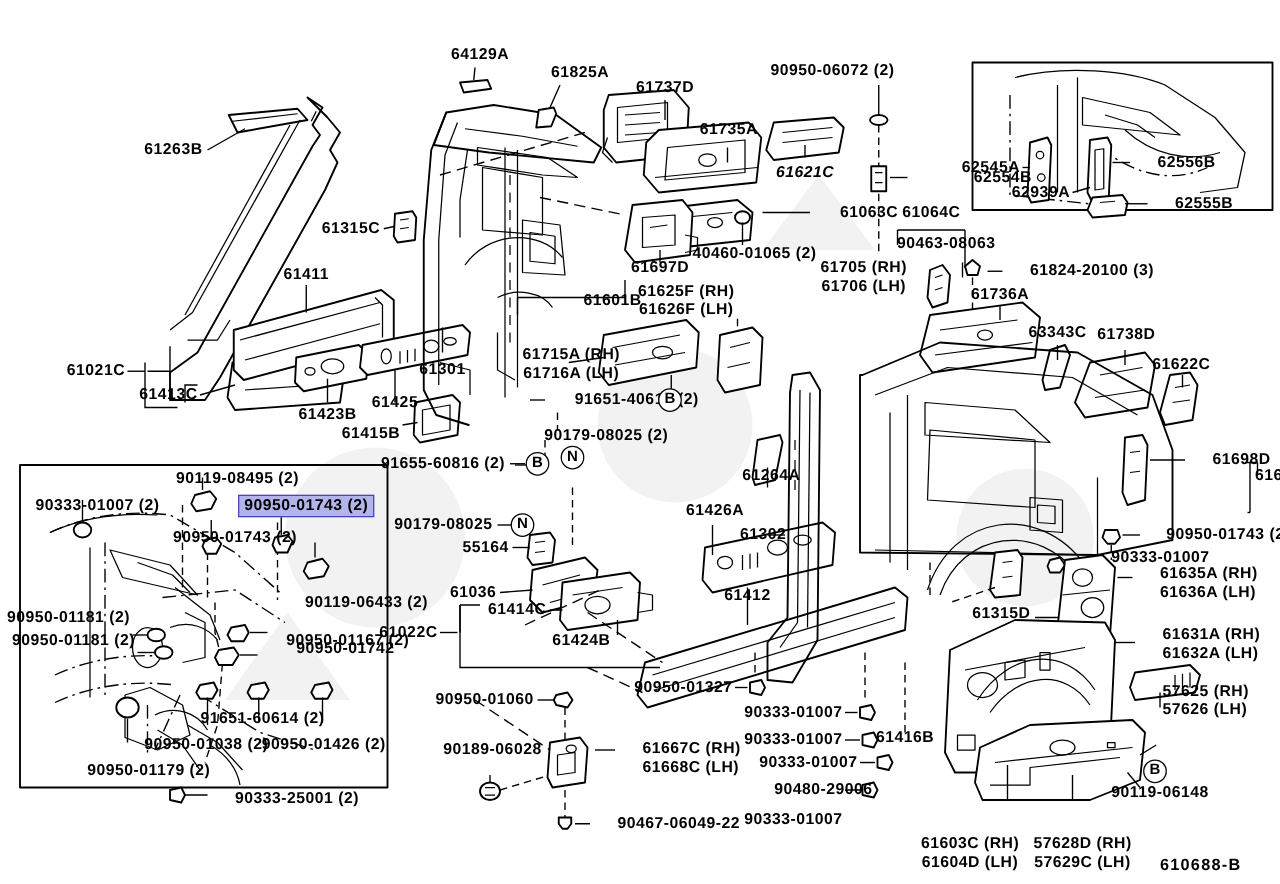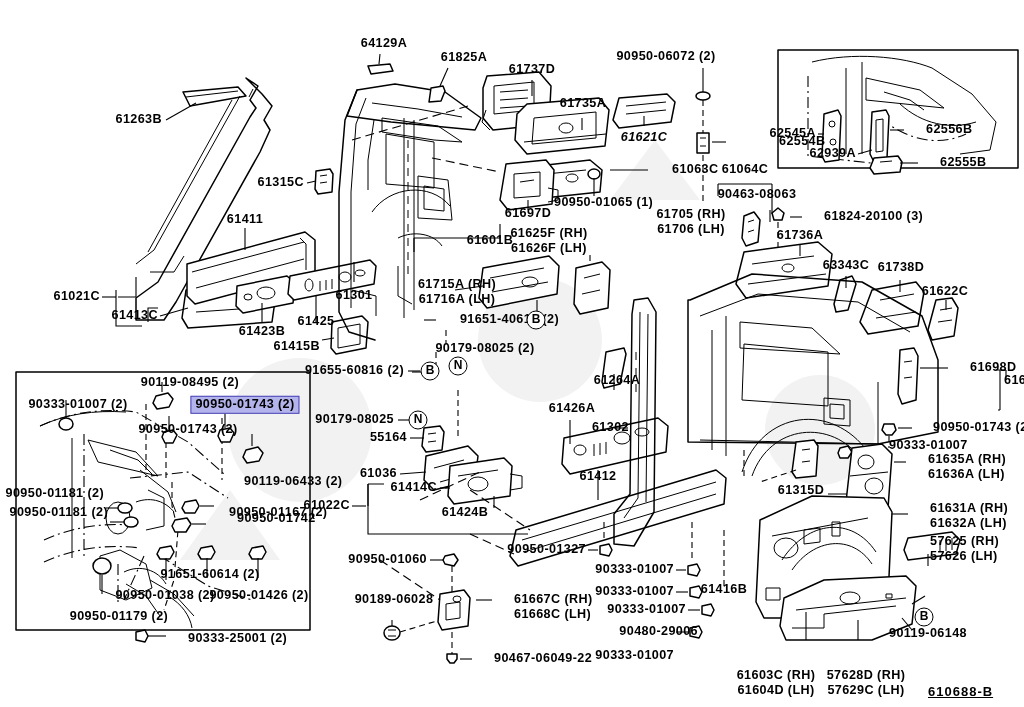--- a/index.html
+++ b/index.html
@@ -609,21 +609,21 @@
     <div class="lbl" style="left:316px;top:322px;">61425</div>
     <div class="lbl r" style="left:320px;top:347px;">61415B</div>
 
     <div class="lbl" style="left:384px;top:44px;">64129A</div>
     <div class="lbl" style="left:464px;top:58px;">61825A</div>
     <div class="lbl" style="left:532px;top:70px;">61737D</div>
     <div class="lbl" style="left:583px;top:104px;">61735A</div>
     <div class="lbl" style="left:644px;top:138px;font-style:italic;">61621C</div>
     <div class="lbl" style="left:528px;top:214px;">61697D</div>
     <div class="lbl" style="left:666px;top:57px;">90950-06072 (2)</div>
-    <div class="lbl l" style="left:534px;top:203px;">90950-01065 (1)</div>
+    <div class="lbl l" style="left:534px;top:203px;">40460-01065 (2)</div>
     <div class="lbl l" style="left:652px;top:170px;">61063C</div>
     <div class="lbl l" style="left:759px;top:142px;">62554B</div>
     <div class="lbl" style="left:745px;top:170px;">61064C</div>
     <div class="lbl" style="left:757px;top:195px;">90463-08063</div>
     <div class="lbl l" style="left:804px;top:217px;">61824-20100 (3)</div>
     <div class="lbl" style="left:800px;top:236px;">61736A</div>
     <div class="lbl" style="left:846px;top:266px;">63343C</div>
     <div class="lbl" style="left:901px;top:268px;">61738D</div>
     <div class="lbl" style="left:945px;top:292px;">61622C</div>
     <div class="lbl l" style="left:950px;top:368px;">61698D</div>
@@ -664,21 +664,21 @@
 61668C (LH)</div>
     <div class="lbl l" style="left:474px;top:659px;">90467-06049-22</div>
     <div class="lbl" style="left:724px;top:590px;">61416B</div>
 
     <div class="lbl l" style="left:913px;top:428px;">90950-01743 (2)</div>
     <div class="lbl l" style="left:869px;top:446px;">90333-01007</div>
     <div class="lbl l two" style="left:908px;top:466px;">61635A (RH)
 61636A (LH)</div>
     <div class="lbl l two" style="left:910px;top:515px;">61631A (RH)
 61632A (LH)</div>
-    <div class="lbl l two" style="left:910px;top:548px;">57625 (RH)
+    <div class="lbl l two" style="left:910px;top:560px;">57625 (RH)
 57626 (LH)</div>
     <div class="lbl" style="left:928px;top:634px;">90119-06148</div>
     <div class="lbl two" style="left:776px;top:682px;">61603C (RH)
 61604D (LH)</div>
     <div class="lbl two" style="left:866px;top:682px;">57628D (RH)
 57629C (LH)</div>
 
     <div class="lbl r" style="left:816px;top:134px;">62545A</div>
     <div class="lbl l" style="left:906px;top:130px;">62556B</div>
     <div class="lbl r" style="left:856px;top:154px;">62939A</div>
@@ -698,16 +698,16 @@
     <div class="lbl" style="left:259px;top:596px;">90950-01426 (2)</div>
     <div class="lbl" style="left:119px;top:617px;">90950-01179 (2)</div>
     <div class="lbl l" style="left:168px;top:639px;">90333-25001 (2)</div>
 
     <div class="circ" style="left:536px;top:320px;">B</div>
     <div class="circ" style="left:430px;top:371px;">B</div>
     <div class="circ" style="left:458px;top:366px;">N</div>
     <div class="circ" style="left:418px;top:420px;">N</div>
     <div class="circ" style="left:924px;top:617px;">B</div>
 
-    <div class="fignum" style="left:928px;top:684px;text-decoration:underline;">610688-B</div>
+    <div class="fignum" style="left:928px;top:684px;">610688-B</div>
 
   </div>
 </div>
 
 </body></html>

